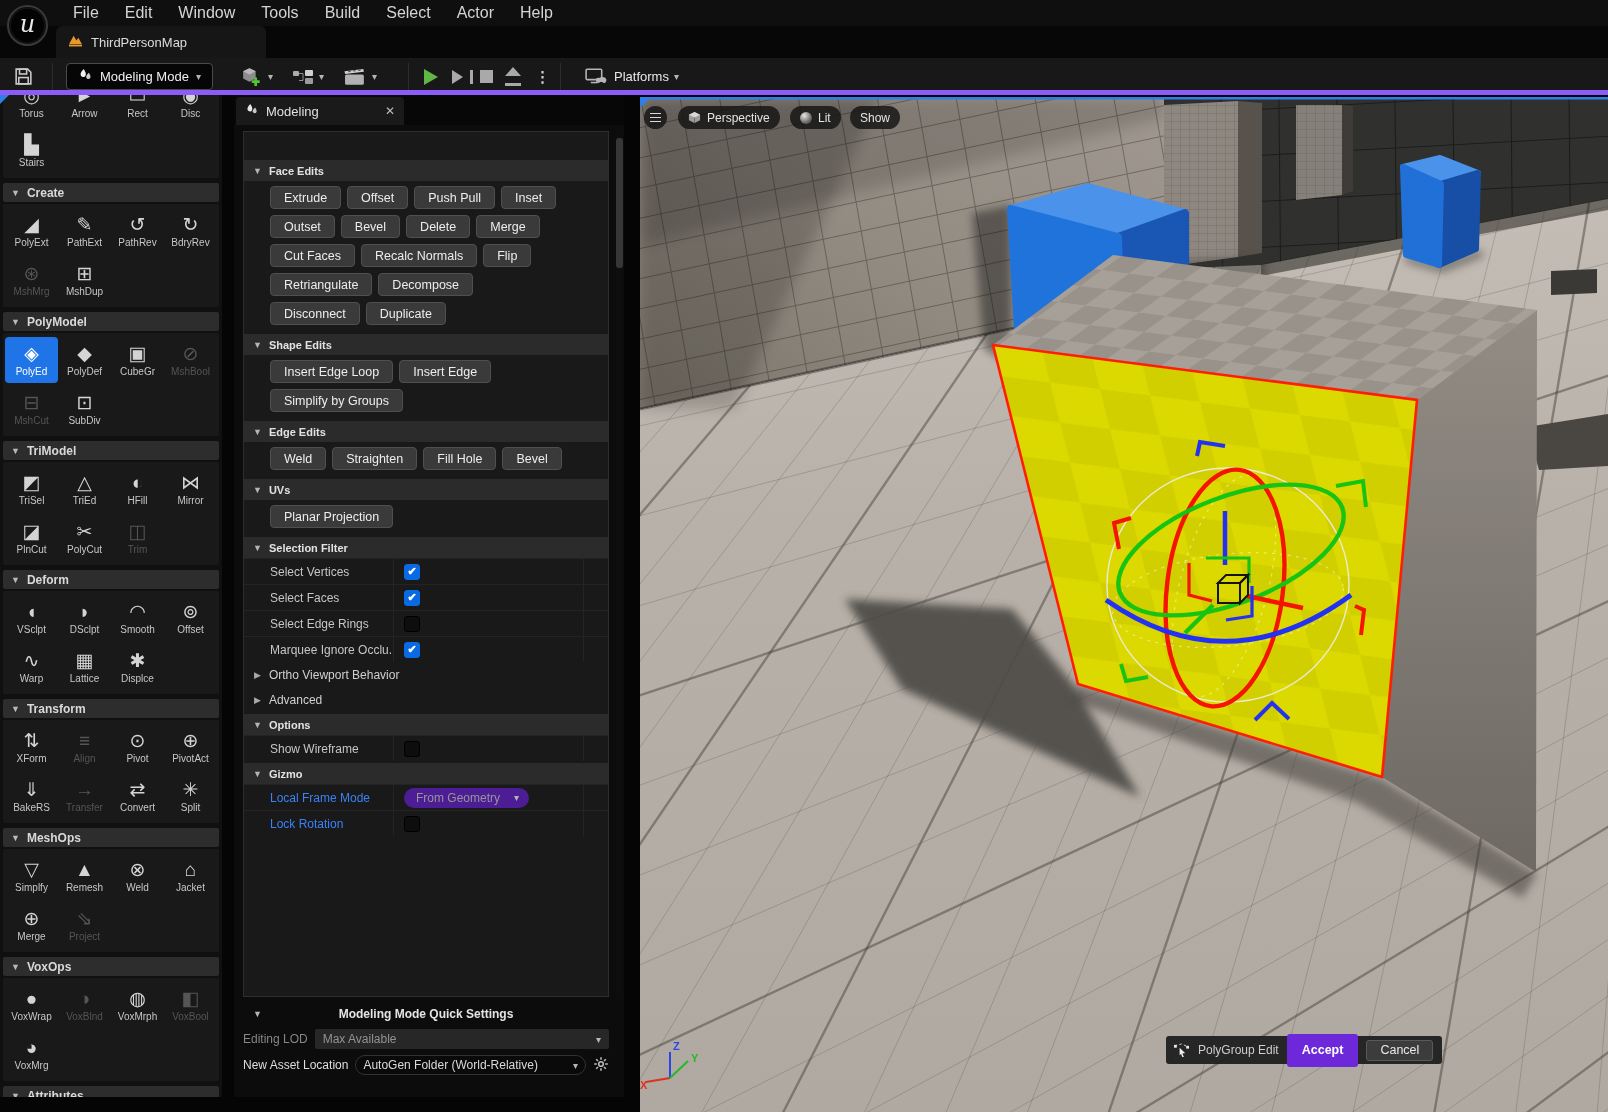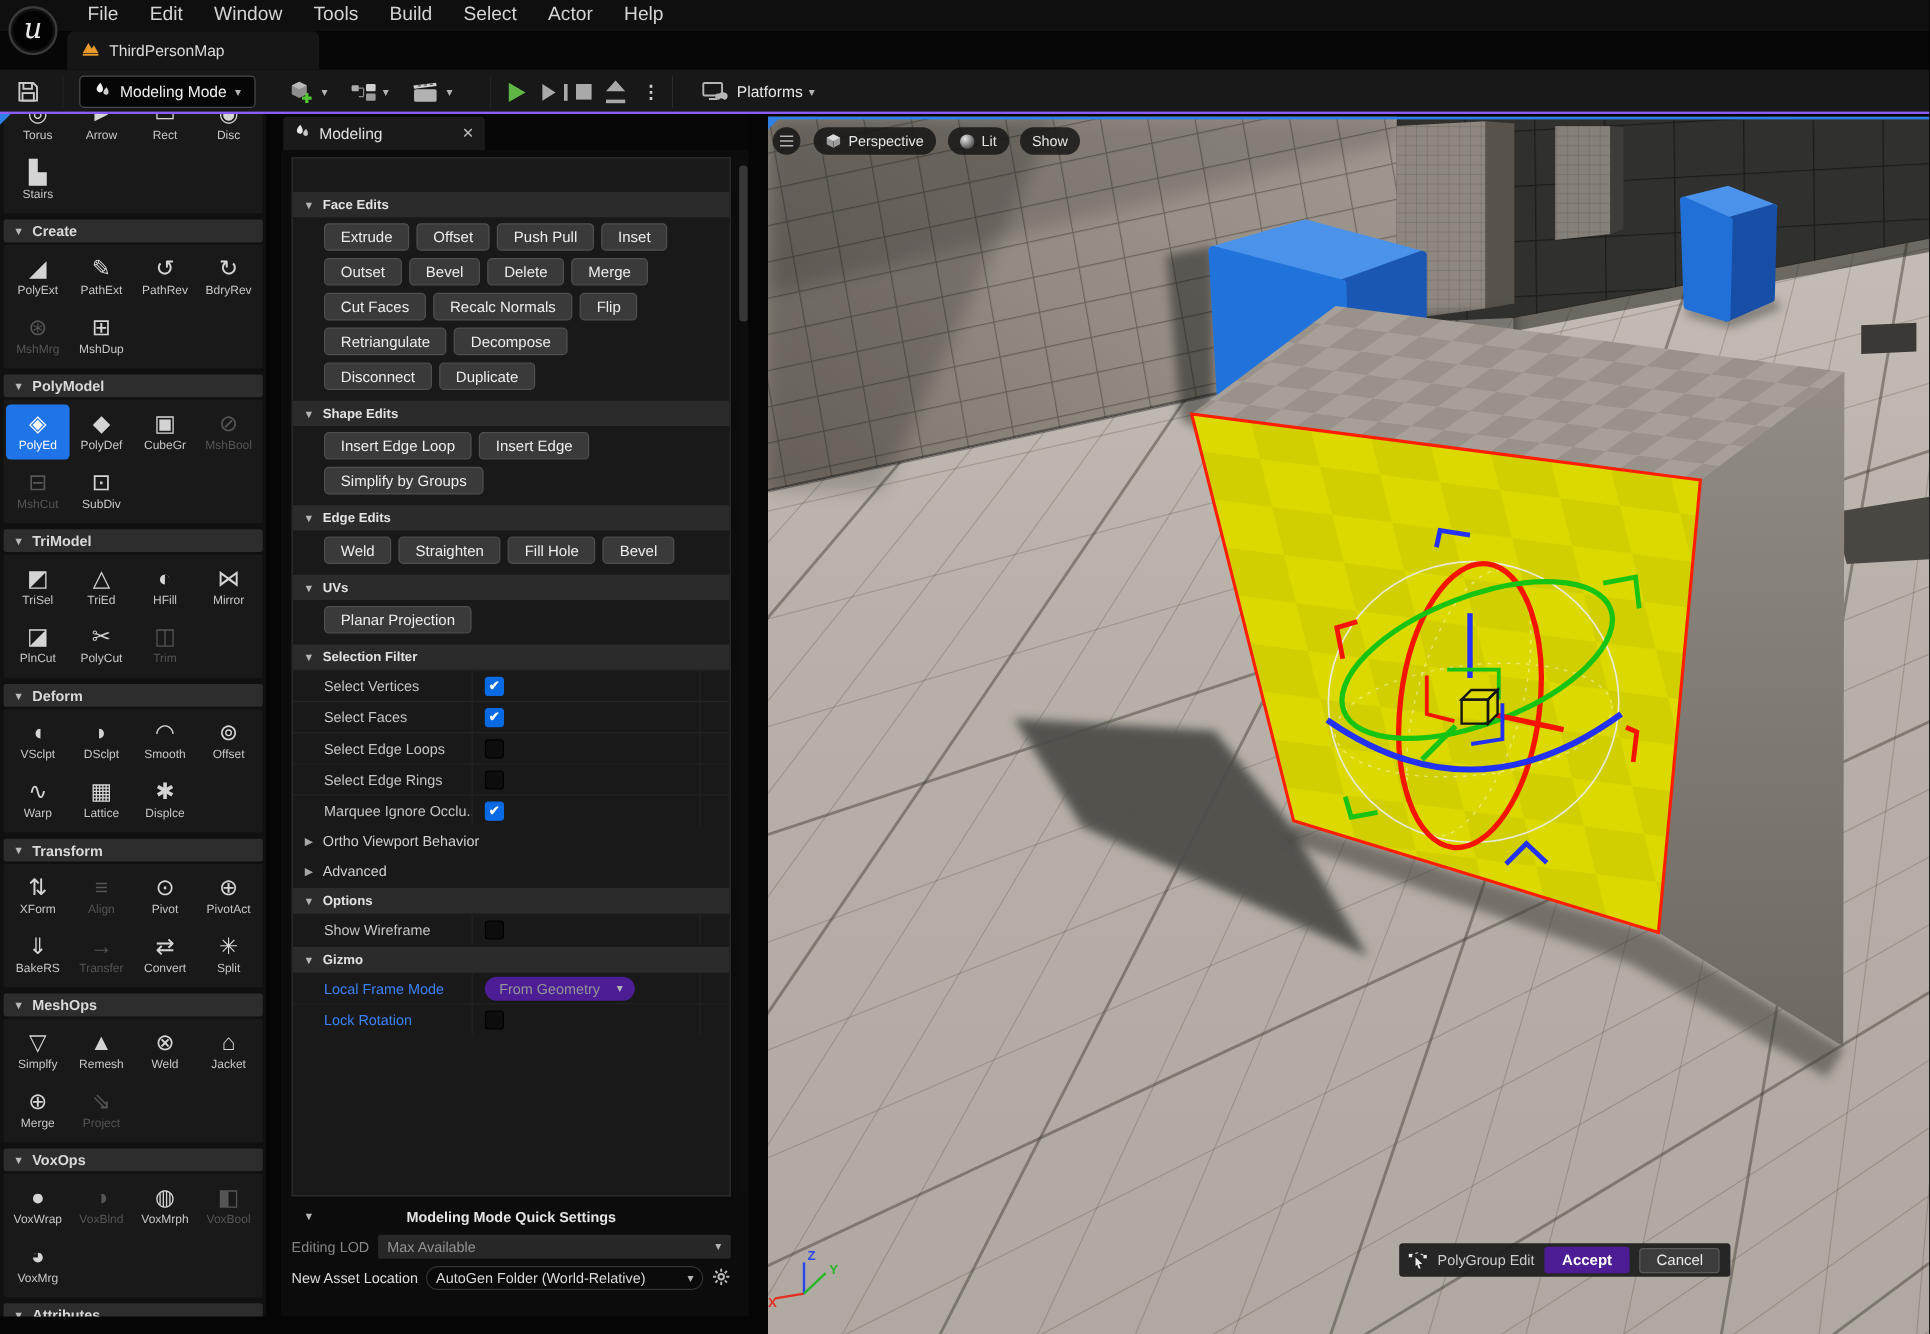--- a/index.html
+++ b/index.html
@@ -9,21 +9,21 @@
 
   
   .menubar{position:absolute;left:0;top:0;width:100%;height:26px;background:#0f0f0f;display:flex;align-items:center;padding-left:60px;}
   .menu-item{padding:0 13px;font-size:16px;color:#d4d4d4;line-height:26px;cursor:default;}
   .logo{position:absolute;left:7px;top:5px;width:41px;height:41px;border-radius:50%;background:#030303;
         border:2px solid #3a3a3a;box-shadow:inset 0 0 0 2px #111;display:flex;align-items:center;justify-content:center;z-index:5;}
   .logo span{font-family:"DejaVu Serif",serif;font-style:italic;font-size:24px;color:#e8e8e8;margin-top:-3px;}
   .tabrow{position:absolute;left:0;top:26px;width:100%;height:32px;background:#070707;}
   .leveltab{position:absolute;left:56px;top:0;width:210px;height:32px;background:#161616;border-radius:6px 6px 0 0;
             display:flex;align-items:center;gap:8px;padding:0 12px;font-size:13px;color:#dcdcdc;}
-  .toolbar{position:absolute;left:0;top:58px;width:100%;height:37px;background:#181818;border-bottom:2px solid #8b5cf6;text-align:right;}
+  .toolbar{position:absolute;left:0;top:58px;width:100%;height:37px;background:#181818;border-bottom:5px solid #8b5cf6;text-align:right;}
   .tb{position:absolute;top:0;height:37px;display:flex;align-items:center;gap:5px;}
   .tbsep{position:absolute;top:5px;width:1px;height:27px;background:#000;border-right:1px solid #2c2c2c;}
   .modepill{height:27px;border:1px solid #4a4a4a;background:#060606;border-radius:4px;display:flex;align-items:center;gap:7px;
             padding:0 11px;font-size:13px;color:#f0f0f0;}
   .chev{font-size:10px;color:#b5b5b5;}
   .playtri{width:0;height:0;border-left:14px solid #5fb644;border-top:8px solid transparent;border-bottom:8px solid transparent;}
   .skiptri{width:0;height:0;border-left:11px solid #a9a9a9;border-top:7px solid transparent;border-bottom:7px solid transparent;display:inline-block;}
   .skipbar{display:inline-block;width:3px;height:14px;background:#a9a9a9;margin-left:2px;}
   .stopsq{width:13px;height:13px;background:#a9a9a9;}
   .ejtri{width:0;height:0;border-bottom:9px solid #a9a9a9;border-left:8px solid transparent;border-right:8px solid transparent;}
@@ -96,21 +96,21 @@
   .viewport{position:absolute;left:640px;top:97px;width:968px;height:1015px;background:#1a1a1a;}
   .vp-pill{position:absolute;height:23px;background:rgba(20,20,20,0.82);border-radius:12px;display:flex;align-items:center;
            gap:6px;padding:0 10px;font-size:12px;color:#e4e4e4;z-index:10;}
   .burger{position:absolute;left:4px;top:9px;width:23px;height:23px;border-radius:50%;background:rgba(20,20,20,0.82);
           display:flex;flex-direction:column;align-items:center;justify-content:center;gap:2.5px;z-index:10;}
   .burger i{display:block;width:11px;height:1.6px;background:#d8d8d8;}
   .ball{width:12px;height:12px;border-radius:50%;background:radial-gradient(circle at 35% 30%,#e6e6e6,#5a5a5a 70%);}
   .pgbar{position:absolute;left:526px;top:939px;width:276px;height:28px;background:rgba(30,30,30,0.94);border-radius:3px;
          display:flex;align-items:center;gap:8px;padding:0 7px;z-index:10;}
   .pgbar .pglab{font-size:12px;color:#cdcdcd;white-space:nowrap;}
-  .btn-accept{height:22px;padding:0 15px;background:#4c1d95;border-radius:3px;color:#fff;font-size:12.5px;font-weight:bold;
+  .btn-accept{height:33px;padding:0 15px;background:#6d28d9;border-radius:3px;color:#fff;font-size:12.5px;font-weight:bold;
               display:flex;align-items:center;}
   .btn-cancel{height:21px;padding:0 13px;background:#3c3c3c;border:1px solid #5a5a5a;border-radius:3px;color:#e9e9e9;
               font-size:12.5px;display:flex;align-items:center;}
 </style>
 </head>
 <body>
 
 <div id="app">
 
   <div class="menubar">
@@ -570,26 +570,20 @@
         <div class="prow">
           <span class="plab">Select Vertices</span>
           <span class="pval">
             <span class="cbox on"></span>
           </span>
         </div>
         <div class="prow">
           <span class="plab">Select Faces</span>
           <span class="pval">
             <span class="cbox on"></span>
-          </span>
-        </div>
-        <div class="prow">
-          <span class="plab">Select Edge Loops</span>
-          <span class="pval">
-            <span class="cbox"></span>
           </span>
         </div>
         <div class="prow">
           <span class="plab">Select Edge Rings</span>
           <span class="pval">
             <span class="cbox"></span>
           </span>
         </div>
         <div class="prow">
           <span class="plab">Marquee Ignore Occlu...</span>

